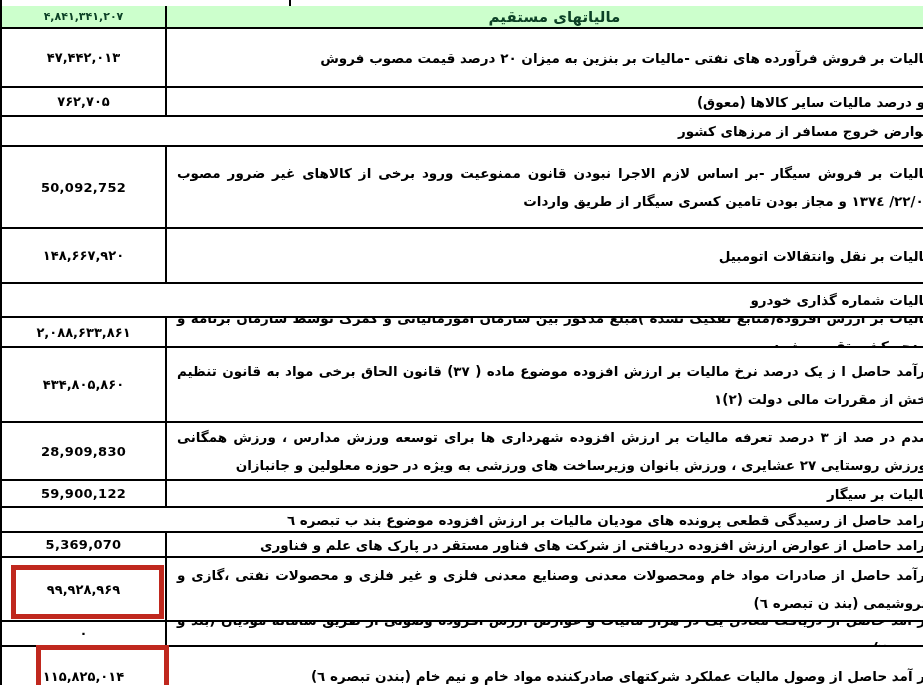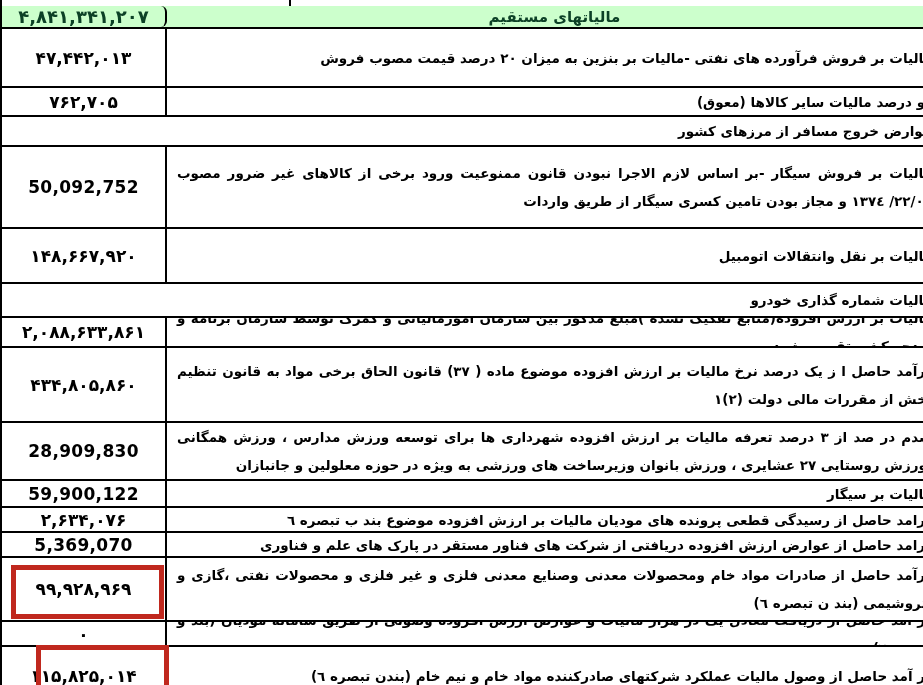--- a/index.html
+++ b/index.html
@@ -5,30 +5,30 @@
   html,body{margin:0;padding:0;background:#ffffff;}
   .viewport{
     position:relative;width:923px;height:685px;overflow:hidden;background:#fff;
     font-family:"DejaVu Sans",sans-serif;font-weight:bold;color:#000;
   }
   .tbl{position:absolute;left:0;top:0;width:940px;border-left:2px solid #000;}
   .row{display:flex;flex-direction:row;border-bottom:2px solid #000;box-sizing:border-box;overflow:hidden;background:#fff;}
   .cell-num{
     flex:0 0 165px;max-width:165px;border-right:2px solid #000;box-sizing:border-box;
     display:flex;align-items:center;justify-content:center;
-    font-size:17px;direction:ltr;letter-spacing:.3px;
+    font-size:13px;direction:ltr;letter-spacing:.3px;
   }
   .cell-desc{flex:1;display:flex;align-items:center;padding:0 10px;box-sizing:border-box;}
   .desc-text{
     width:100%;direction:rtl;text-align:justify;text-align-last:right;
     font-size:13.5px;line-height:28px;
   }
   .row-header{color:#0c4126;}
   .row-header,.row-header .cell-num{background:#ccffcc;}
-  .row-header .cell-num{font-size:18px;border-radius:6px;}
+  .row-header .cell-num{font-size:11px;}
   .header-title{width:100%;direction:rtl;text-align:center;font-size:15px;}
   .sliver{position:relative;height:6px;background:#fff;}
   .sliver-vline{position:absolute;left:287px;top:0;width:2px;height:100%;background:#000;}
   .redbox{position:absolute;box-sizing:border-box;z-index:5;background:transparent;}
 </style>
 </head>
 <body>
 
 <div class="viewport">
 
@@ -98,21 +98,20 @@
             <div class="desc-text">صدم در صد از ۳ درصد تعرفه  مالیات بر ارزش افزوده شهرداری ها برای توسعه ورزش مدارس ، ورزش همگانی ،ورزش روستایی ۲۷ عشایری ، ورزش بانوان وزیرساخت های ورزشی به ویژه در حوزه معلولین و جانبازان</div>
           </div>
         </div>
         <div class="row" style="height: 27px;">
           <div class="cell-num">59,900,122</div>
           <div class="cell-desc">
             <div class="desc-text">مالیات بر سیگار</div>
           </div>
         </div>
         <div class="row" style="height: 25px;">
-          <div class="cell-num">۲,۶۳۴,۰۷۶</div>
           <div class="cell-desc">
             <div class="desc-text">درامد حاصل از رسیدگی قطعی پرونده های مودیان مالیات بر ارزش افزوده موضوع بند ب تبصره ٦</div>
           </div>
         </div>
         <div class="row" style="height: 25px;">
           <div class="cell-num">5,369,070</div>
           <div class="cell-desc">
             <div class="desc-text">درامد حاصل از عوارض ارزش افزوده دریافتی از شرکت های فناور مستقر در پارک های علم و فناوری</div>
           </div>
         </div>

